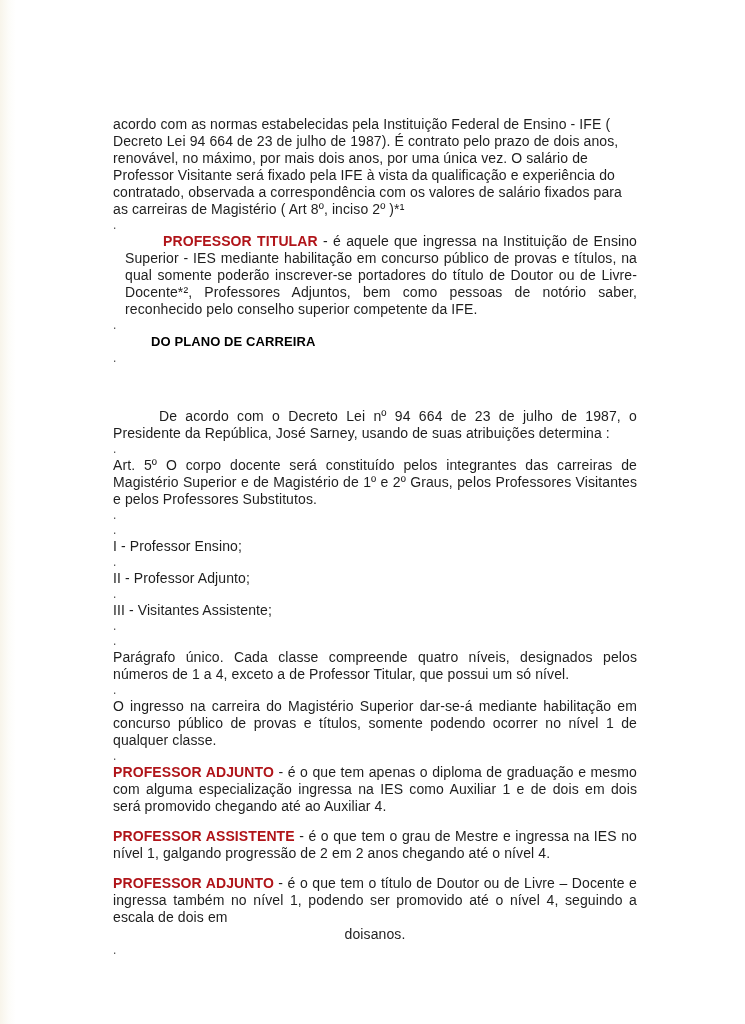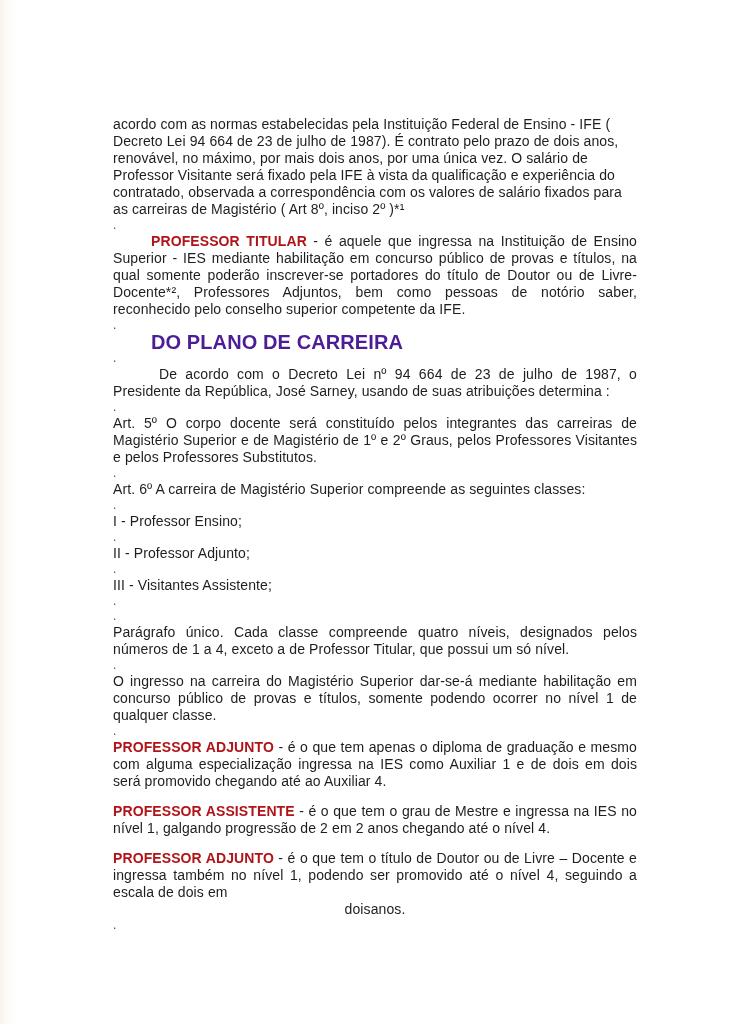--- a/index.html
+++ b/index.html
@@ -23,32 +23,32 @@
     position:absolute;
     left:113px;top:116px;
     width:524px;
     font-size:14px;
     line-height:17px;
     letter-spacing:.1px;
   }
   p{margin:0;padding:0;}
   .just{text-align:justify;}
   .left{text-align:left;}
-  .indent-sm{text-indent:38px;}
-  .indent-md{text-indent:46px;}
+  .indent-sm{text-indent:38px;margin-left:12px;}
+  .indent-md{text-indent:46px;margin-top:42px;}
   .dotline{
     height:15px;line-height:15px;
     font-size:12px;color:#4a4a4a;
   }
   .gap{height:13px;}
   .lead-red{color:#b01419;font-weight:bold;}
   .heading{
     margin-left:38px;
-    color:#4c1d95;font-weight:bold;
-    font-size:20px;line-height:18px;
+    color:#000000;font-weight:bold;
+    font-size:13px;line-height:18px;
   }
   .split-line{
     display:flex;justify-content:center;
   }
 </style>
 </head>
 <body>
 
 <div class="page">
   <div class="scan-edge"></div>
@@ -68,21 +68,20 @@
     <div class="dotline">.</div>
 
     <p class="just indent-md">De acordo com o Decreto Lei nº 94 664 de 23 de julho de 1987, o Presidente da República, José Sarney,  usando de suas atribuições determina :</p>
 
     <div class="dotline">.</div>
 
     <p class="just">Art. 5º O corpo docente será constituído pelos integrantes das carreiras de Magistério Superior e de Magistério de 1º e 2º Graus, pelos Professores Visitantes e pelos Professores Substitutos.</p>
 
     <div class="dotline">.</div>
 
-    <p class="left">Art. 6º A carreira de Magistério Superior compreende as seguintes classes:</p>
 
     <div class="dotline">.</div>
 
     <p class="left">I - Professor Ensino;</p>
 
     <div class="dotline">.</div>
 
     <p class="left">II - Professor Adjunto;</p>
 
     <div class="dotline">.</div>

